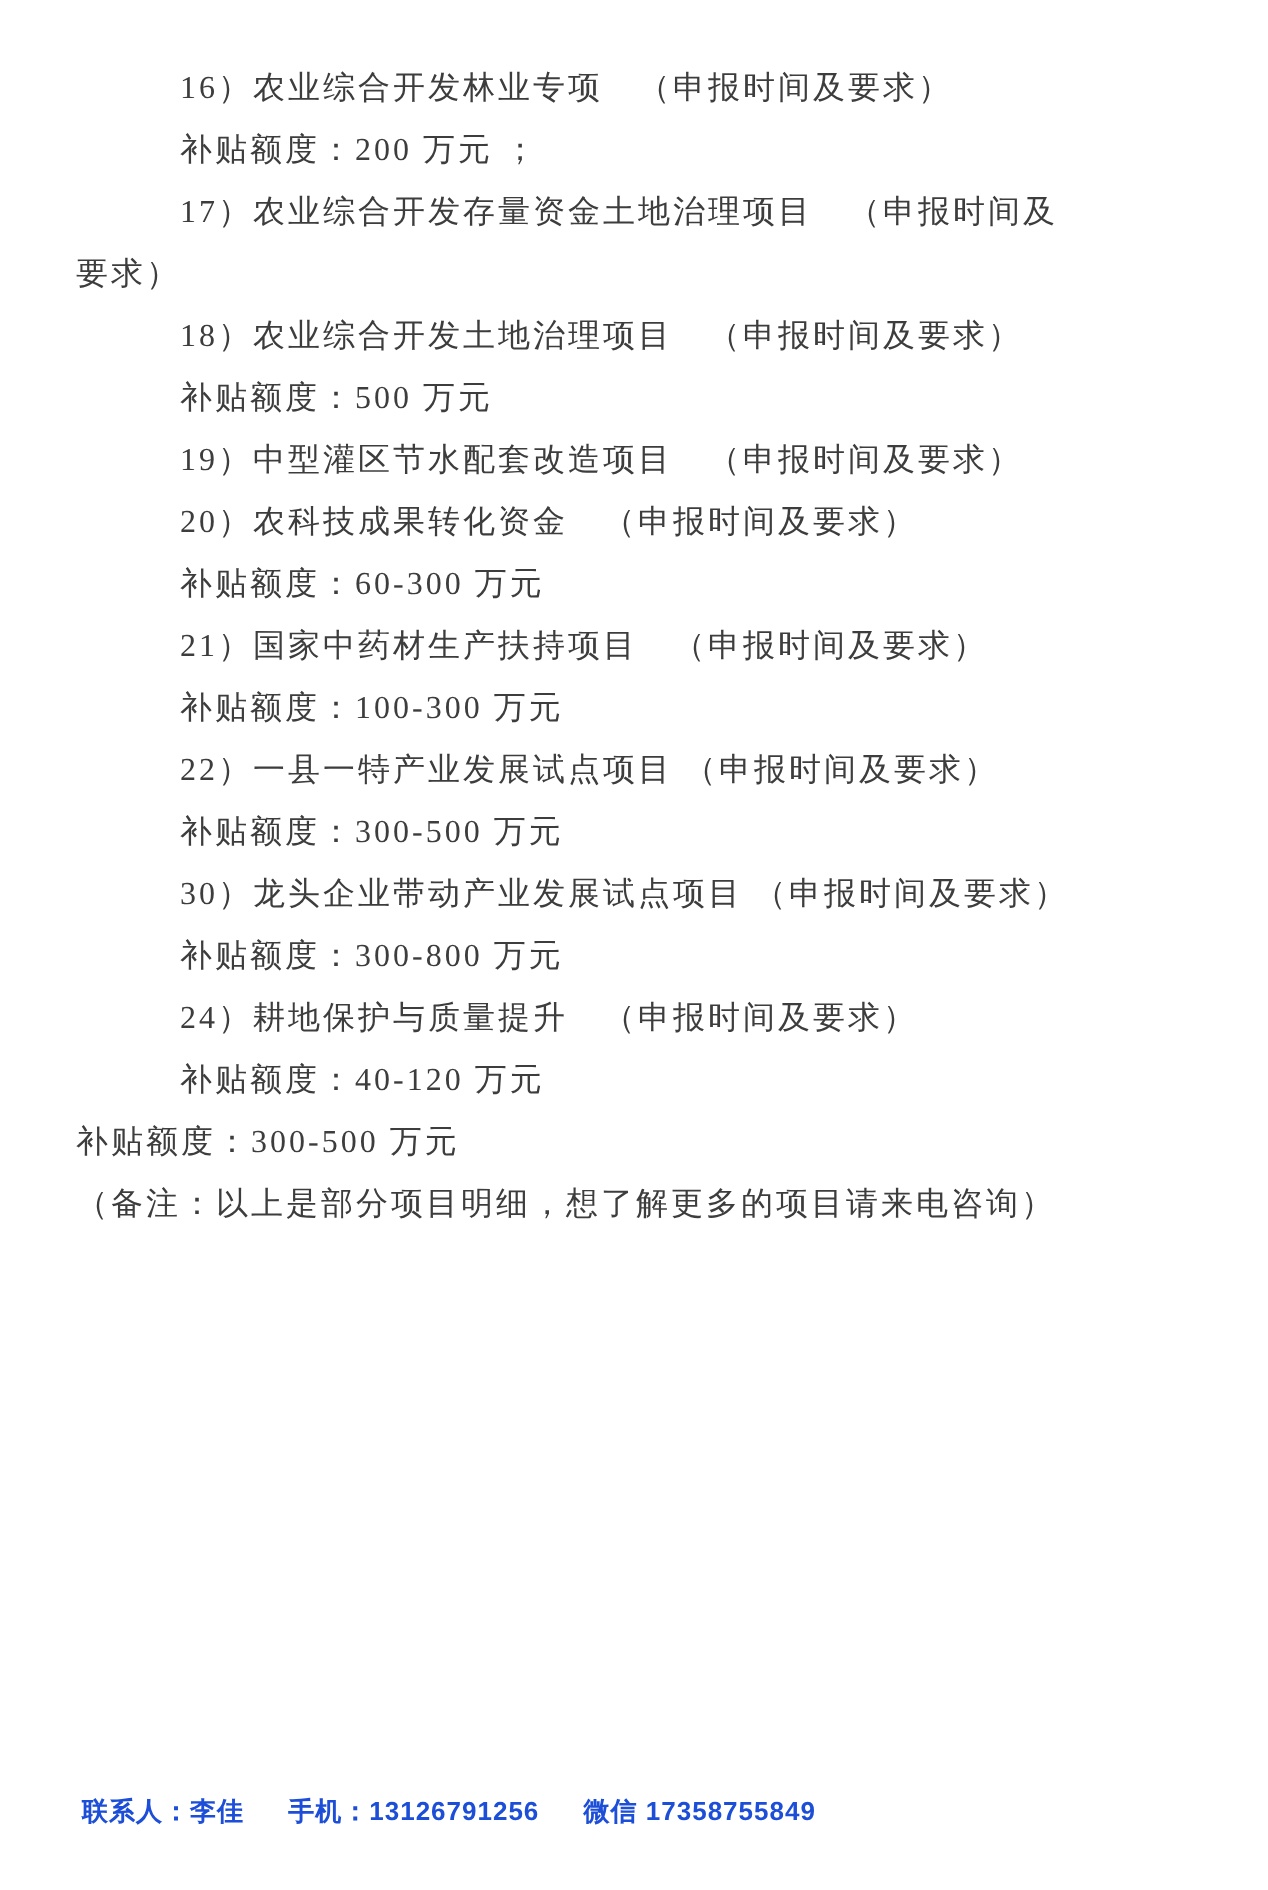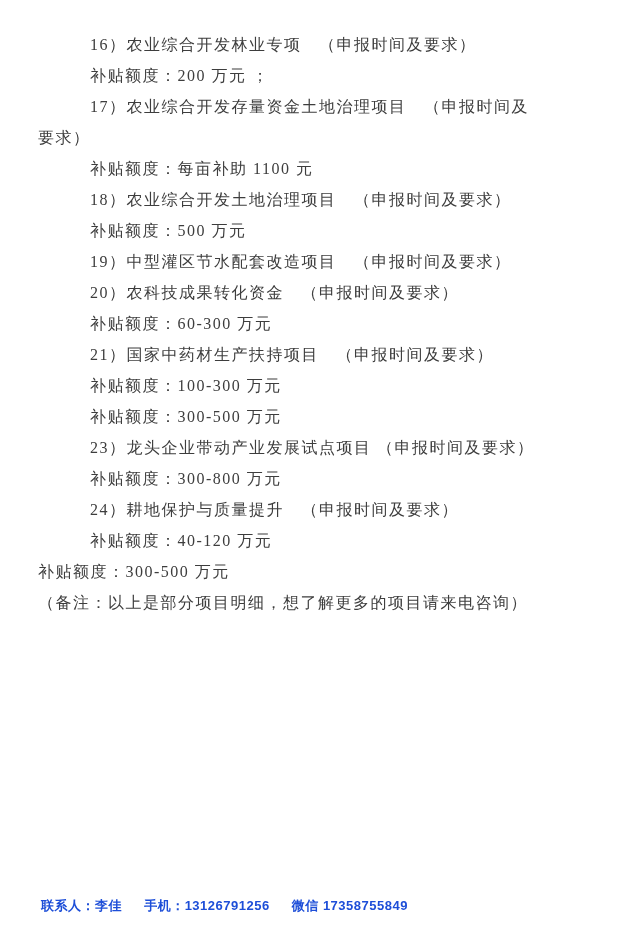--- a/index.html
+++ b/index.html
@@ -43,30 +43,30 @@
 </style>
 </head>
 <body>
 
 <div class="page">
   <div class="content">
     <p class="line indent">16）农业综合开发林业专项　（申报时间及要求）</p>
     <p class="line indent">补贴额度：200 万元 ；</p>
     <p class="line indent">17）农业综合开发存量资金土地治理项目　（申报时间及</p>
     <p class="line">要求）</p>
-    <p class="line indent">补贴额度：每亩补助 1100 元</p>
     <p class="line indent">18）农业综合开发土地治理项目　（申报时间及要求）</p>
     <p class="line indent">补贴额度：500 万元</p>
     <p class="line indent">19）中型灌区节水配套改造项目　（申报时间及要求）</p>
     <p class="line indent">20）农科技成果转化资金　（申报时间及要求）</p>
     <p class="line indent">补贴额度：60-300 万元</p>
     <p class="line indent">21）国家中药材生产扶持项目　（申报时间及要求）</p>
     <p class="line indent">补贴额度：100-300 万元</p>
+    <p class="line indent">22）一县一特产业发展试点项目 （申报时间及要求）</p>
     <p class="line indent">补贴额度：300-500 万元</p>
-    <p class="line indent">23）龙头企业带动产业发展试点项目 （申报时间及要求）</p>
+    <p class="line indent">30）龙头企业带动产业发展试点项目 （申报时间及要求）</p>
     <p class="line indent">补贴额度：300-800 万元</p>
     <p class="line indent">24）耕地保护与质量提升　（申报时间及要求）</p>
     <p class="line indent">补贴额度：40-120 万元</p>
     <p class="line">补贴额度：300-500 万元</p>
     <p class="line note-line">（备注：以上是部分项目明细，想了解更多的项目请来电咨询）</p>
   </div>
 
   <div class="footer">
     <span>联系人：李佳</span>
     <span>手机：13126791256</span>

